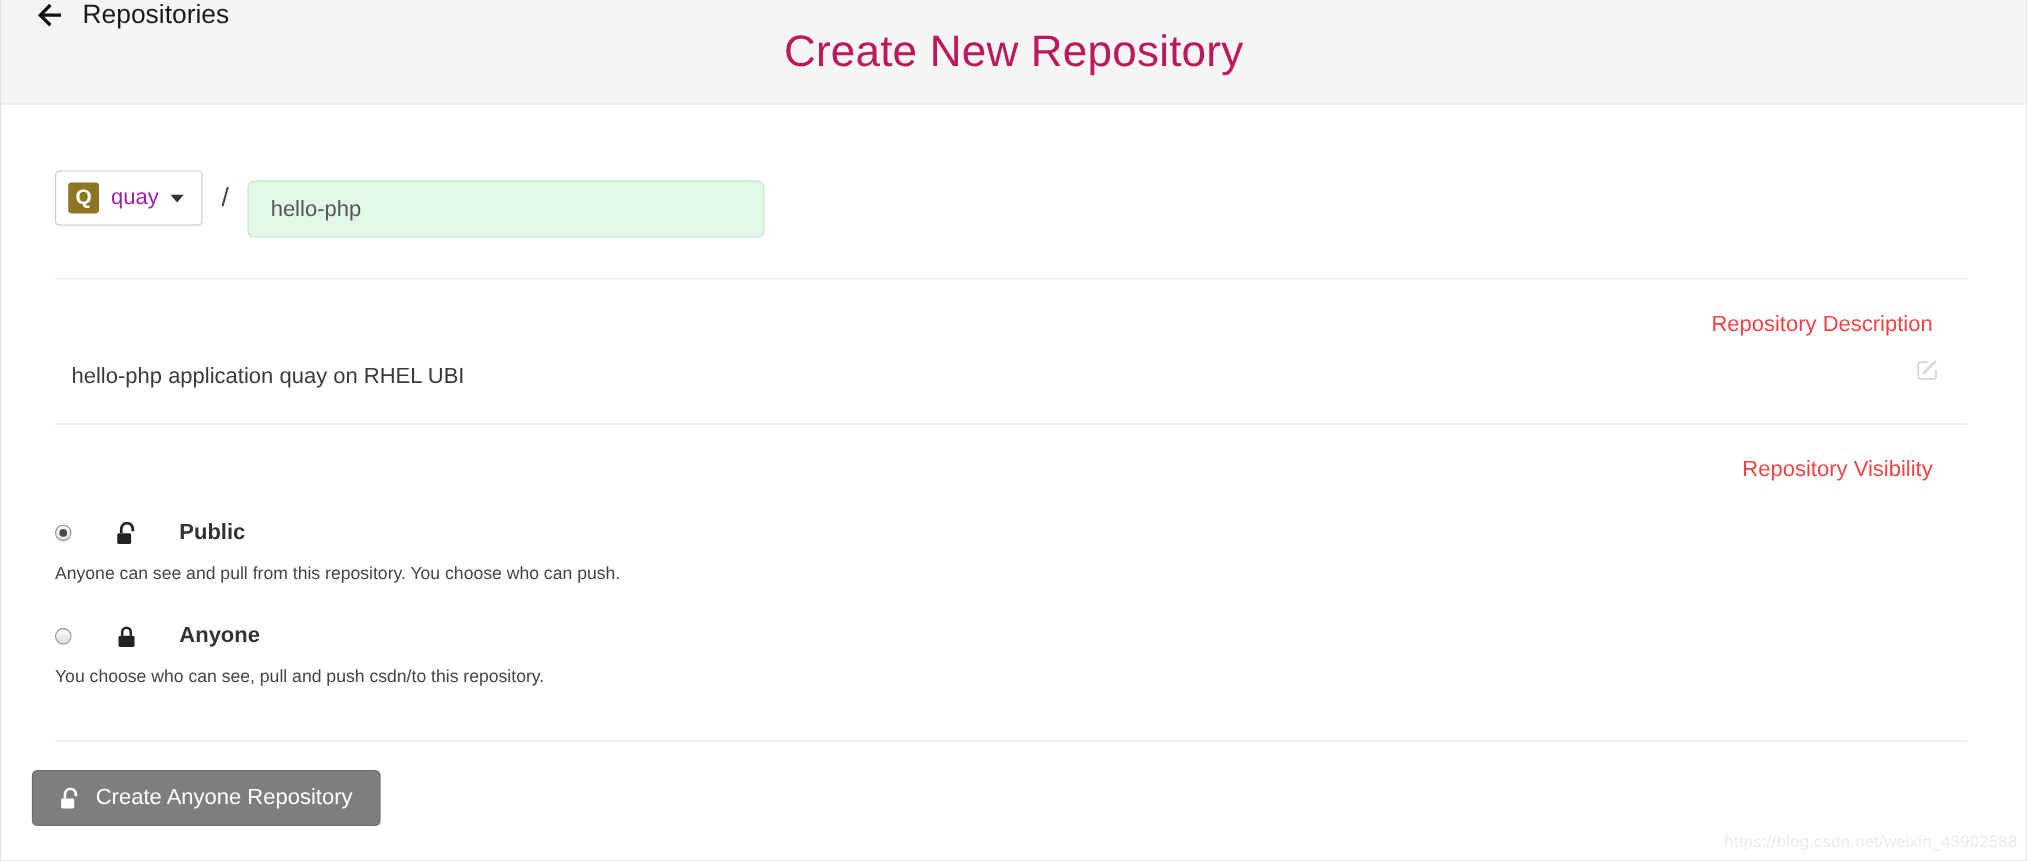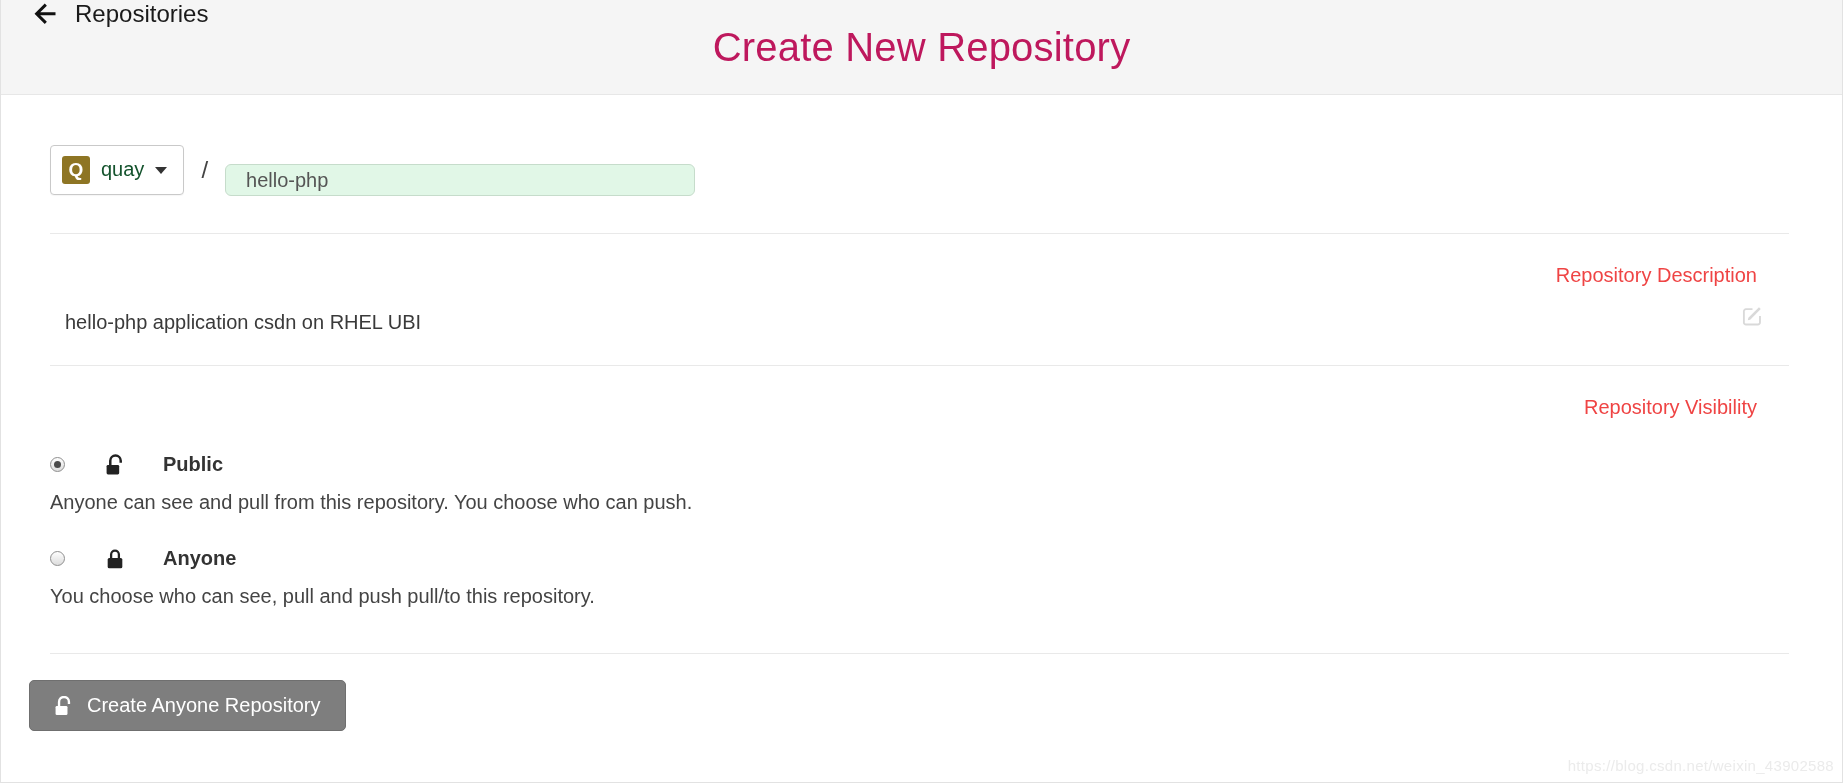--- a/index.html
+++ b/index.html
@@ -36,28 +36,28 @@
   .ns-dropdown {
     height: 50px; background: #fff; border: 1px solid #c9c9c9; border-radius: 4px;
     display: flex; align-items: center; gap: 11px; padding: 0 16px 0 11px;
     cursor: pointer; box-shadow: 0 1px 1px rgba(0,0,0,0.04);
   }
   .ns-avatar {
     width: 28px; height: 28px; border-radius: 3px; background: #8e7524;
     color: #fff; font-size: 19px; font-weight: bold;
     display: flex; align-items: center; justify-content: center;
   }
-  .ns-label { font-size: 20px; color: #14532d; }
+  .ns-label { font-size: 20px; color: #a21caf; }
   .caret {
     width: 0; height: 0; border-left: 6px solid transparent;
     border-right: 6px solid transparent; border-top: 7px solid #333; margin-top: 2px;
   }
   .ns-slash { font-size: 24px; color: #444; margin: 0 17px; }
   .repo-name-input {
-    width: 470px; height: 32px; background: #e1f7e7;
+    width: 470px; height: 52px; background: #e1f7e7;
     border: 1px solid #c6dccb; border-radius: 6px;
     font-family: "Liberation Sans", sans-serif;
     font-size: 20px; color: #555; padding: 0 20px; outline: none; margin-top: 21px;
   }
 
   .divider { border: none; border-top: 1px solid #e9e9e9; height: 0; }
   .divider-1 { margin-top: 37px; }
   .divider-2 { margin-top: 31px; }
   .divider-3 { margin-top: 44px; }
 
@@ -83,21 +83,21 @@
     border: 1px solid #8f8f8f; background: linear-gradient(#fefefe, #dcdcdc);
     position: relative; flex: 0 0 auto;
   }
   .radio.checked::after {
     content: ""; position: absolute; left: 3px; top: 3px;
     width: 7px; height: 7px; border-radius: 50%; background: #4a4a4a;
   }
   .lock-wrap { width: 20px; margin-left: 24px; display: flex; justify-content: center; }
   .lock-wrap svg { display: block; }
   .radio-title { margin-left: 22px; font-size: 20px; font-weight: bold; color: #333; }
-  .radio-help { margin-top: 13px; font-size: 20px; color: #444; line-height: 26px; }
+  .radio-help { margin-top: 13px; font-size: 16px; color: #444; line-height: 26px; }
 
   
   .footer { margin: 26px 0 0 28px; }
   .create-btn {
     height: 51px; padding: 0 25px; background: #7e7e7e;
     border: 1px solid #6f6f6f; border-radius: 5px;
     display: inline-flex; align-items: center; gap: 14px;
     color: #fff; font-size: 20px; font-family: "Liberation Sans", sans-serif;
     cursor: pointer;
   }
@@ -134,21 +134,21 @@
         <span class="caret"></span>
       </div>
       <span class="ns-slash">/</span>
       <input class="repo-name-input" type="text" value="hello-php" style="">
     </div>
 
     <hr class="divider divider-1">
 
     <div class="section-label">Repository Description</div>
     <div class="desc-row">
-      <div class="desc-text">hello-php application csdn on RHEL UBI</div>
+      <div class="desc-text">hello-php application quay on RHEL UBI</div>
       <span class="edit-icon">
         <svg width="23" height="23" viewBox="0 0 20 20" fill="none" stroke="#d9d9d9" stroke-width="1.6">
           <path d="M16.5 10.5 v5.5 a1.8 1.8 0 0 1 -1.8 1.8 H4.3 a1.8 1.8 0 0 1 -1.8 -1.8 V6.3 a1.8 1.8 0 0 1 1.8 -1.8 H10"></path>
           <path d="M8 13.6 L17.2 4.4 l-1.6 -1.6 L6.4 12 l-0.5 2.1 z" fill="#d9d9d9" stroke="none"></path>
         </svg>
       </span>
     </div>
 
     <hr class="divider divider-2">
 
@@ -169,21 +169,21 @@
     <div class="radio-row">
       <span class="radio"></span>
       <span class="lock-wrap">
         <svg width="16" height="22" viewBox="0 0 14 17">
           <rect x="0.6" y="7.6" width="12.8" height="9" rx="1.4" fill="#222"></rect>
           <path d="M3.6 7.6 V4.6 a3.4 3.4 0 0 1 6.8 0 v3" fill="none" stroke="#222" stroke-width="2"></path>
         </svg>
       </span>
       <span class="radio-title">Anyone</span>
     </div>
-    <div class="radio-help">You choose who can see, pull and push pull/to this repository.</div>
+    <div class="radio-help">You choose who can see, pull and push csdn/to this repository.</div>
 
     <hr class="divider divider-3">
   </div>
 
   <div class="footer">
     <button class="create-btn">
       <svg width="18" height="20" viewBox="0 0 16 17">
         <rect x="0.5" y="8.4" width="10.6" height="8.1" rx="1.2" fill="#fff"></rect>
         <path d="M3.6 8.4 V4.9 a4.4 4.4 0 0 1 8.8 0 v1.8" fill="none" stroke="#fff" stroke-width="2.1"></path>
       </svg>

